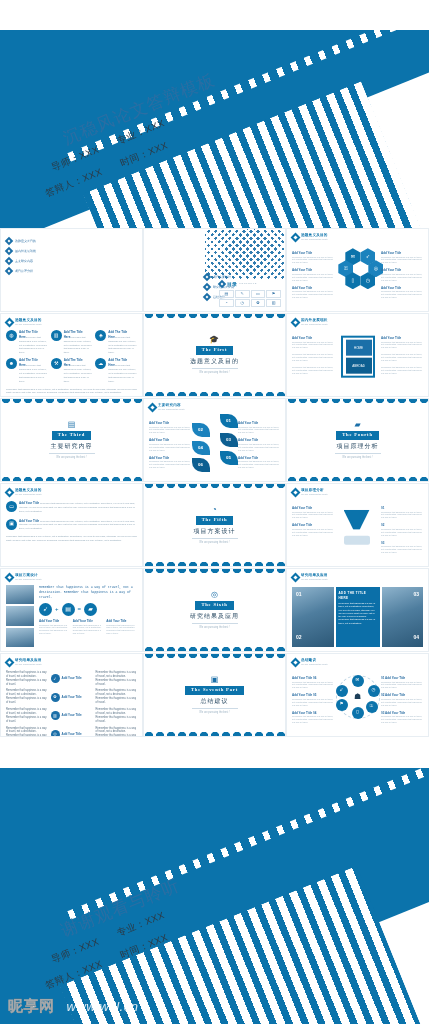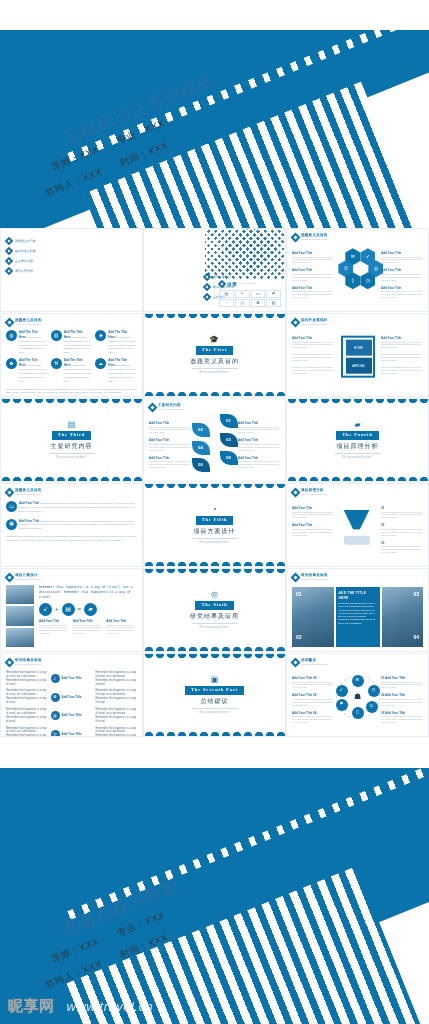--- a/index.html
+++ b/index.html
@@ -739,15 +739,15 @@
     <span>专业：XXX</span>
   </div>
   <div class="cover-text cover-meta r3">
     <span>答辩人：XXX</span>
     <span class="meta-gap"></span>
     <span>时间：XXX</span>
   </div>
 
   <div class="wm">
     <span class="wm-logo">昵享网</span>
-    <span class="wm-url">www.travel.cn</span>
+    <span class="wm-url">www.will.cn</span>
   </div>
 </div>
 
 </body></html>

